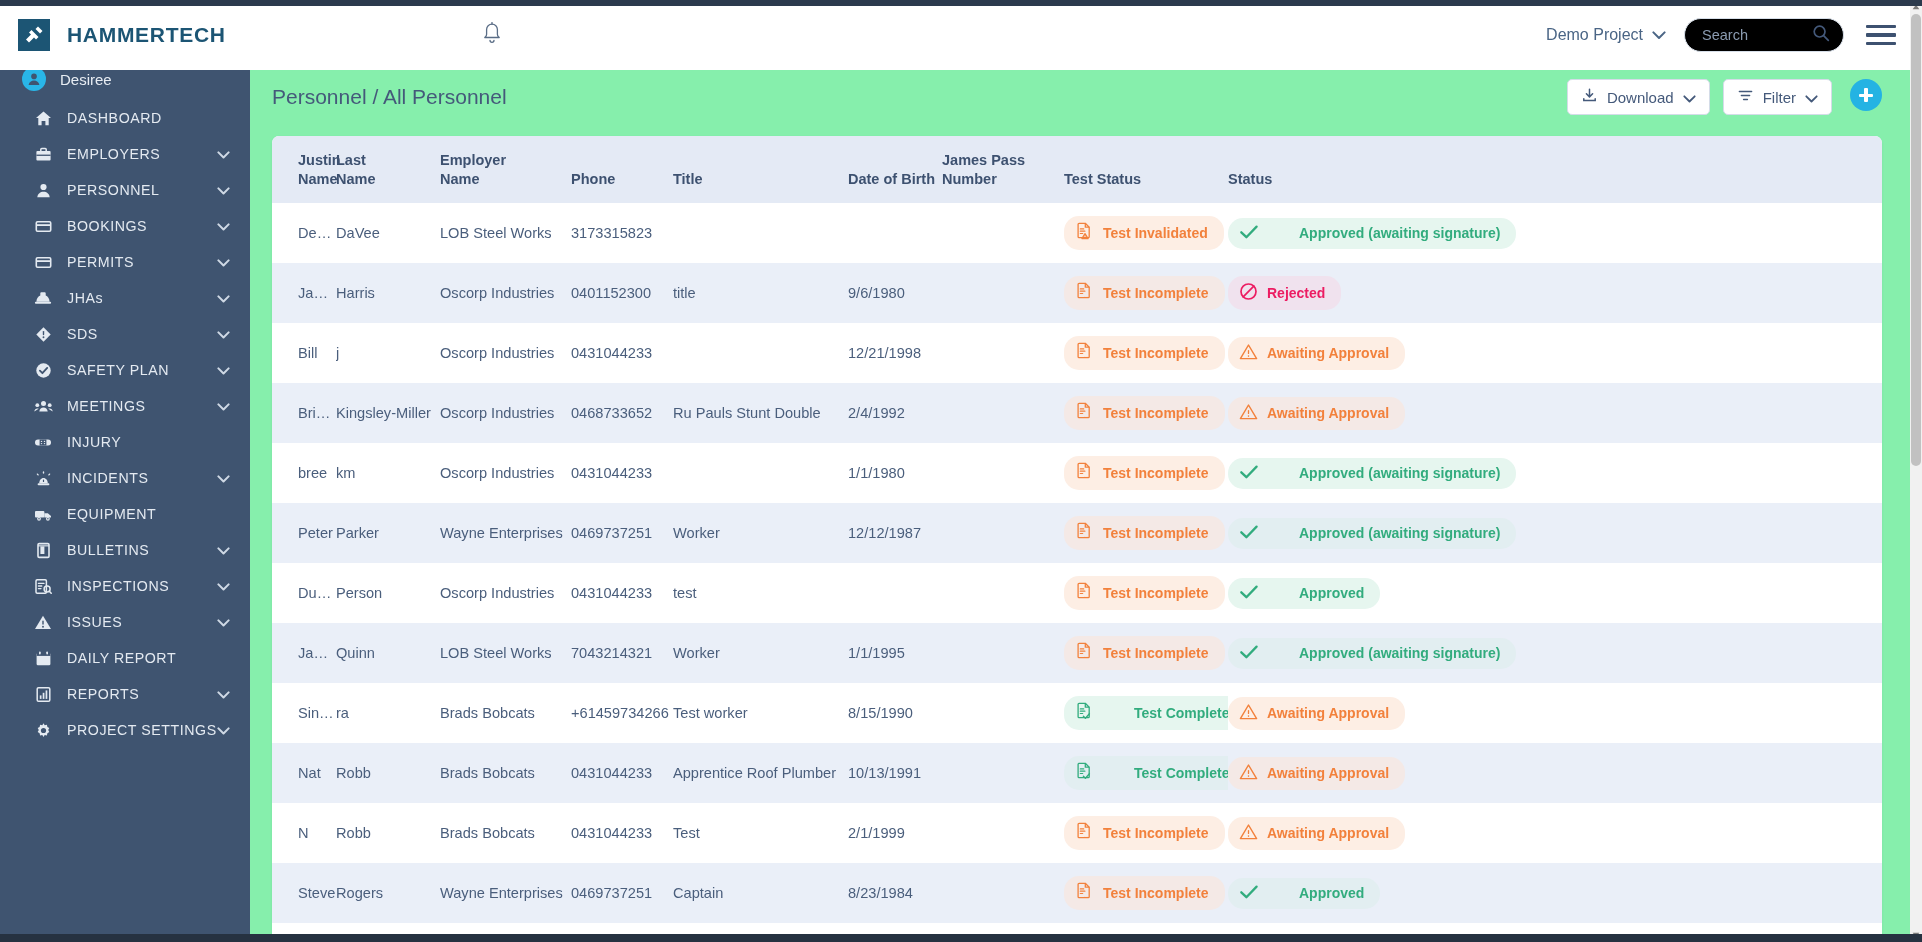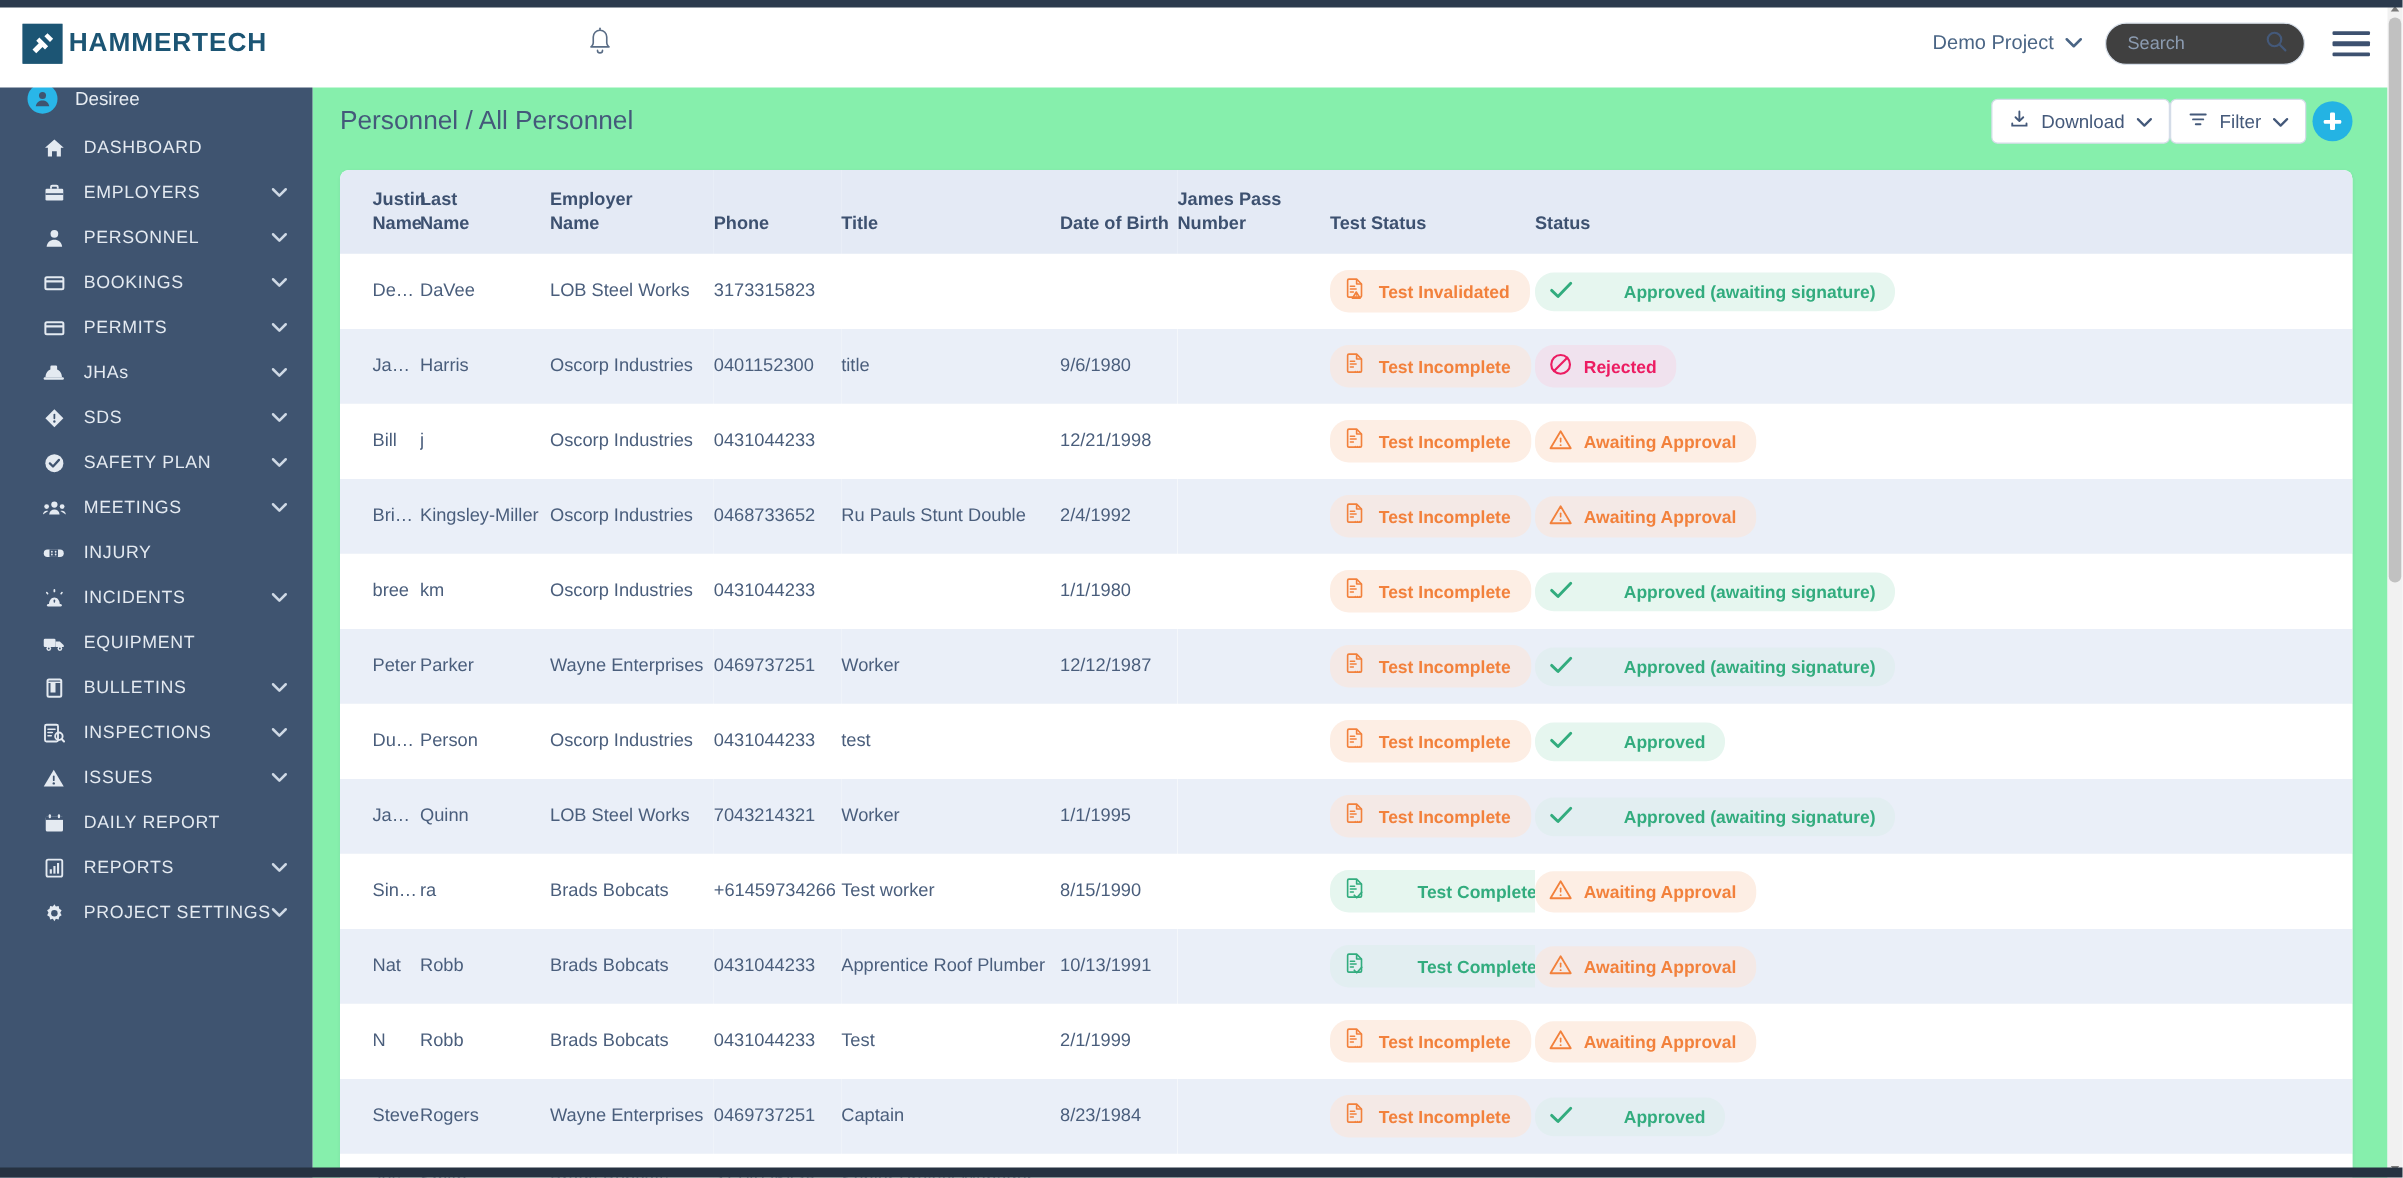--- a/index.html
+++ b/index.html
@@ -16,36 +16,36 @@
     position:absolute; top:0; left:0; width:1922px; height:70px;
     background:#ffffff; display:flex; align-items:center; z-index:20;
   }
   .logo-wrap { display:flex; align-items:center; margin-left:18px; }
   .logo-mark {
     width:32px; height:32px; background:#1c5574; position:relative;
     display:inline-block; flex:none;
   }
   .logo-mark svg { position:absolute; top:0; left:0; }
   .logo-text {
-    margin-left:5px; font-size:21px; font-weight:bold;
+    margin-left:17px; font-size:21px; font-weight:bold;
     letter-spacing:.7px; color:#1c5574;
   }
   .bell { margin-left:255px; cursor:pointer; }
   .topbar-right {
     margin-left:auto; display:flex; align-items:center; gap:18px;
     margin-right:26px;
   }
   .project-sel {
     display:flex; align-items:center; gap:9px; font-size:16px;
     color:#4a6585; cursor:pointer;
   }
   .search-box {
     width:160px; height:34px; border:1px solid #d7dfe9; border-radius:18px;
     display:flex; align-items:center; padding:0 13px 0 17px; gap:6px;
-    background:#404040;
+    background:#000000;
   }
   .search-box input {
     border:none; outline:none; font-size:14.5px; width:100%;
     color:#7b8ca3; font-family:"Liberation Sans", sans-serif; background:transparent;
   }
   .search-box input::placeholder { color:#8b9bb0; }
   .burger { display:flex; flex-direction:column; gap:5px; cursor:pointer; margin-left:4px; }
   .burger span { display:block; width:30px; height:3.4px; background:#3d5170; border-radius:1px; }
 
   
@@ -74,21 +74,21 @@
 
   
   .main {
     position:absolute; top:58px; left:250px; width:1660px; height:884px;
     background:#86efac; overflow:hidden;
   }
   .page-head {
     display:flex; align-items:center; height:78px; padding:0 28px 0 22px;
   }
   .page-title { font-size:21px; color:#44597a; font-weight:normal; }
-  .head-actions { margin-left:auto; display:flex; align-items:center; }
+  .head-actions { margin-left:auto; display:flex; align-items:flex-start; gap:13px; }
   .btn {
     height:36px; border:1px solid #d4dce8; border-radius:5px; background:#fff;
     display:flex; align-items:center; gap:9px; padding:0 13px;
     font-size:15px; color:#44597a; cursor:pointer; white-space:nowrap;
   }
   .fab {
     width:32px; height:32px; border-radius:50%; background:#24b3e3;
     display:flex; align-items:center; justify-content:center;
     cursor:pointer; flex:none; margin-left:5px;
   }

